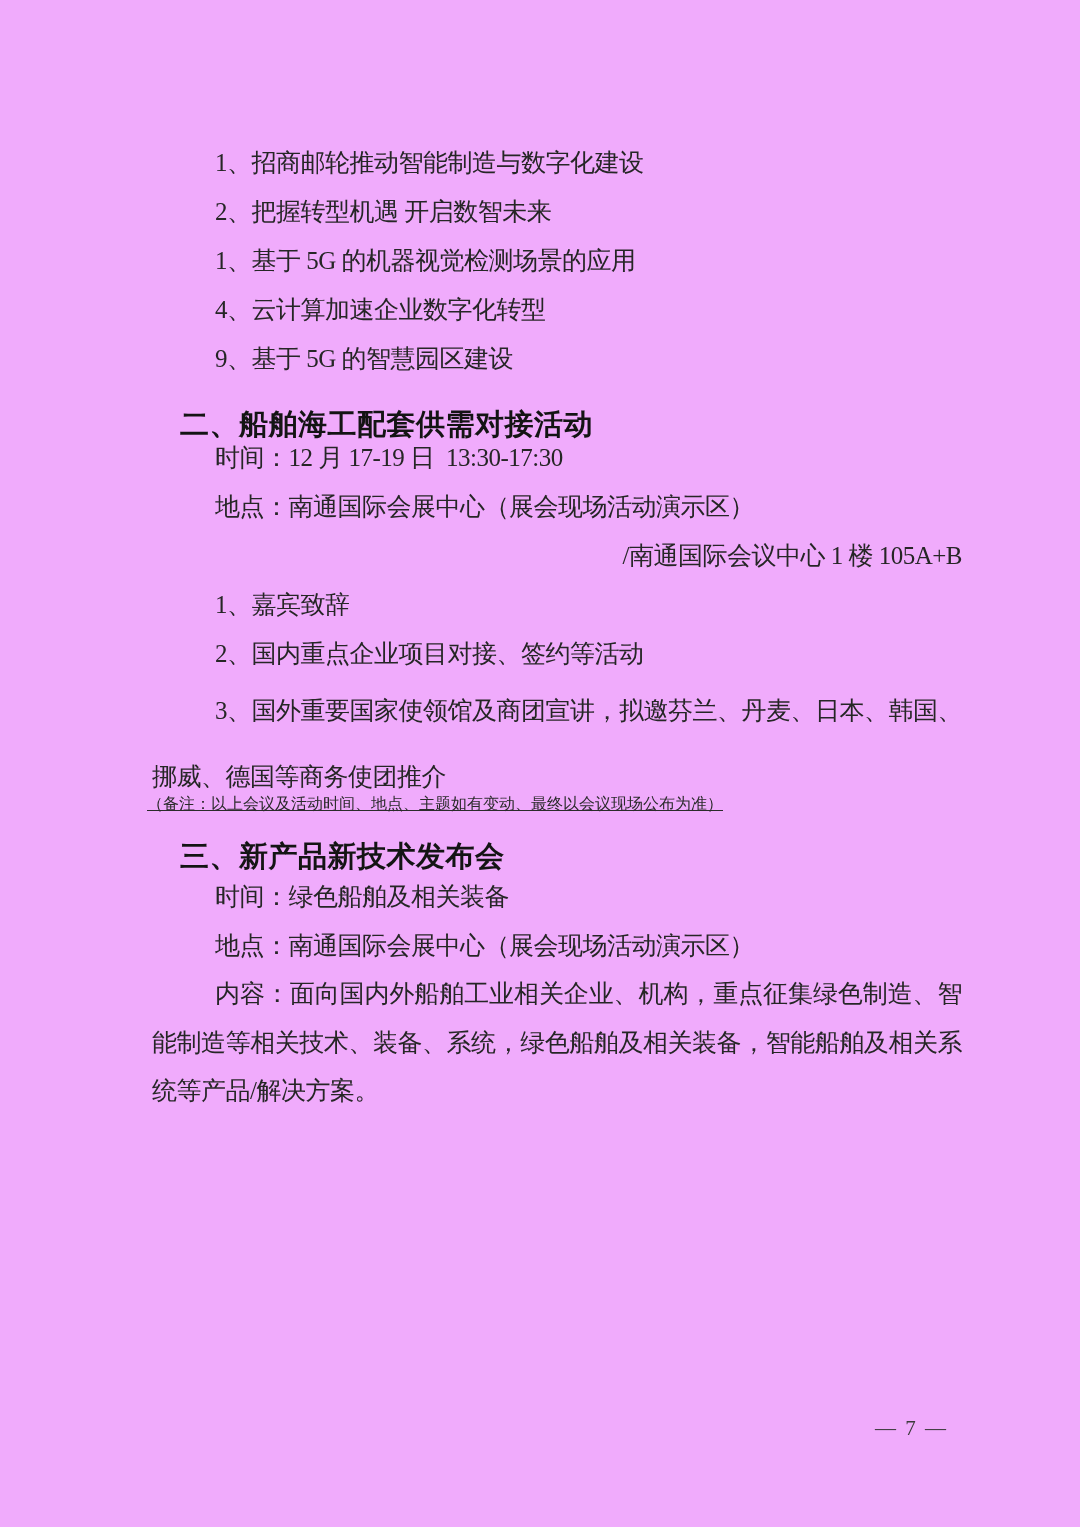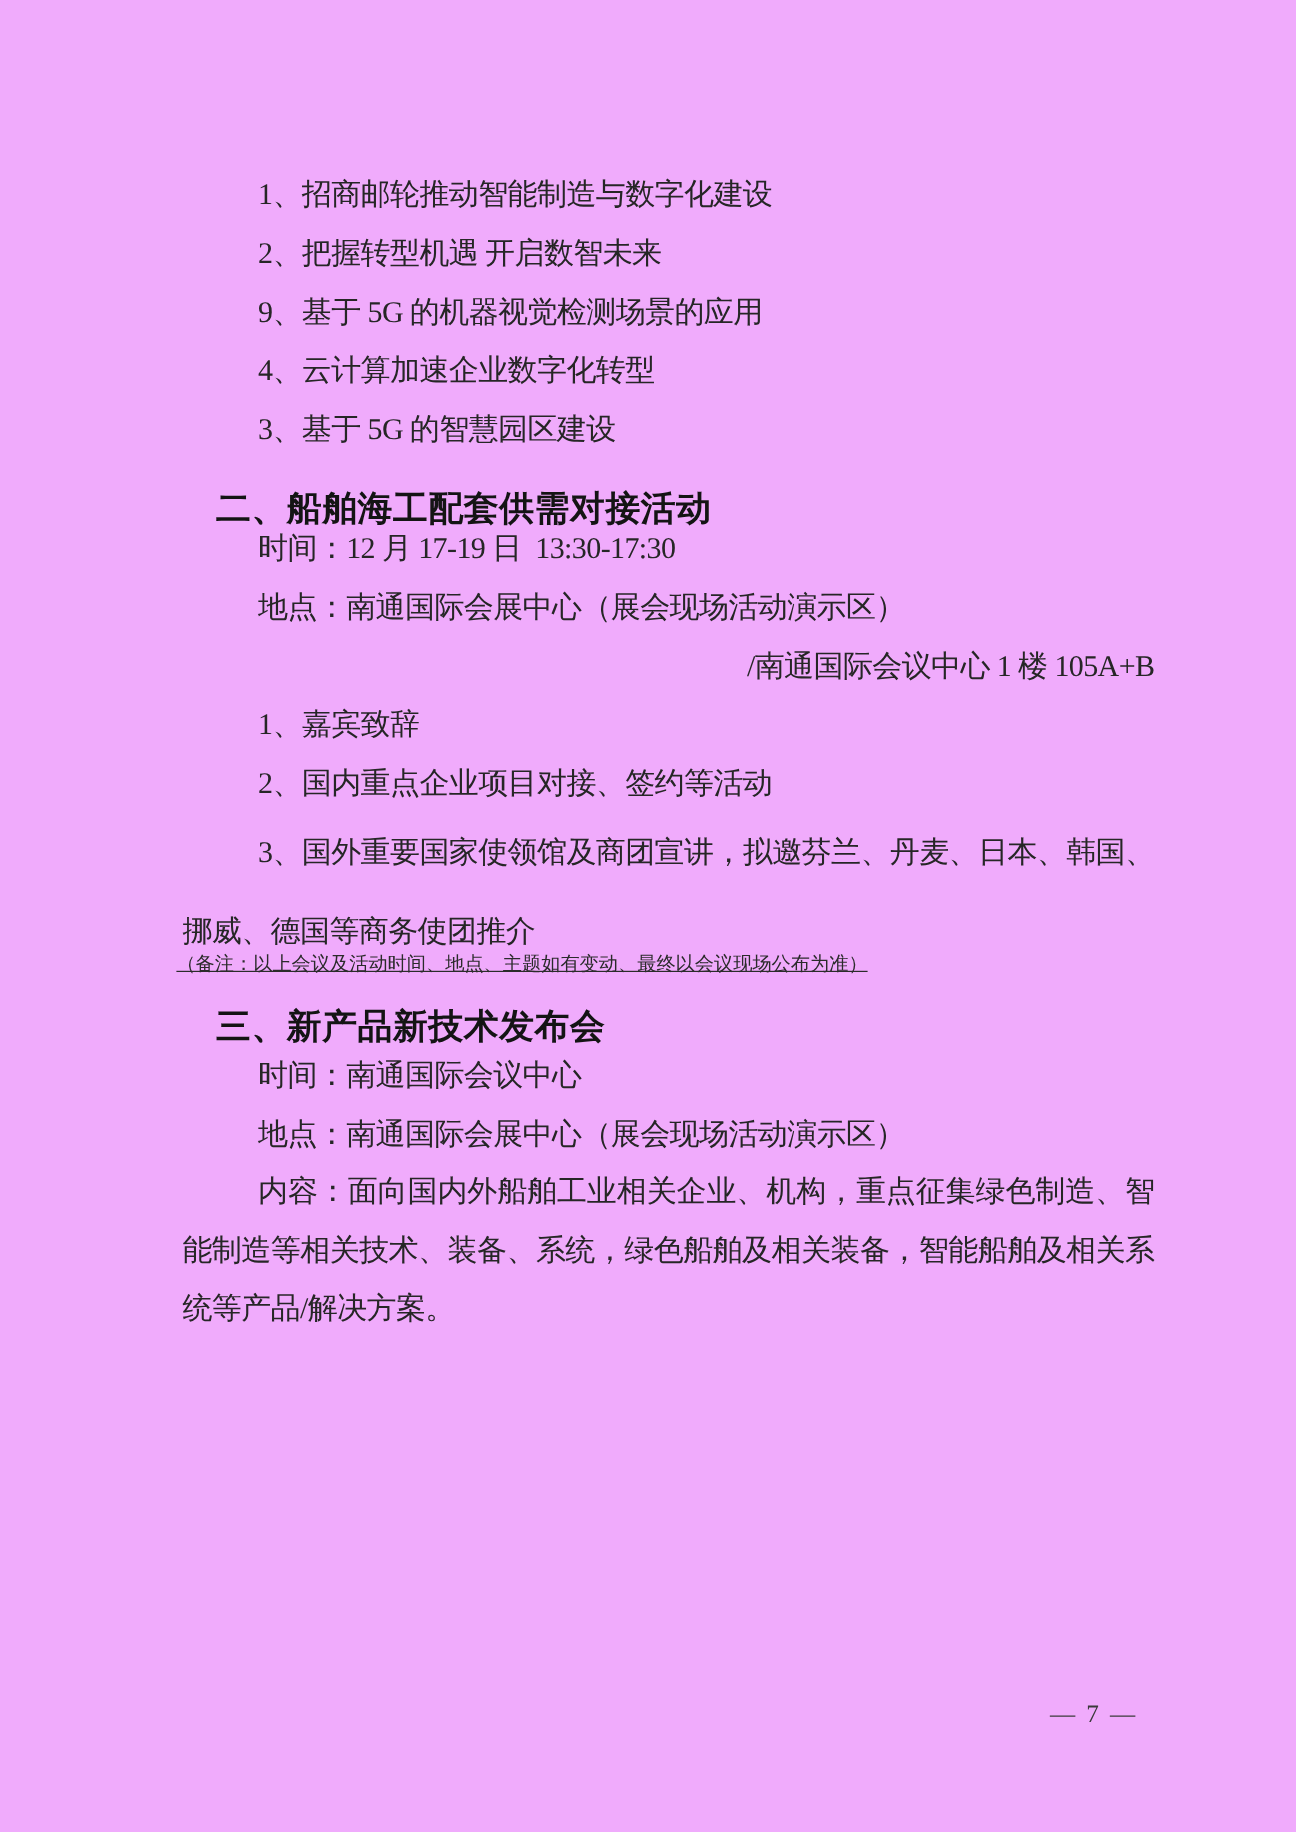--- a/index.html
+++ b/index.html
@@ -85,23 +85,23 @@
   #pos-sec3     { top: 873px; }
 </style>
 </head>
 <body>
 
 <div class="page">
 
   <div class="block" id="pos-list-a">
     <p class="line indent">1、招商邮轮推动智能制造与数字化建设</p>
     <p class="line indent">2、把握转型机遇 开启数智未来</p>
-    <p class="line indent">9、基于 5G 的机器视觉检测场景的应用</p>
+    <p class="line indent">1、基于 5G 的机器视觉检测场景的应用</p>
     <p class="line indent">4、云计算加速企业数字化转型</p>
-    <p class="line indent">3、基于 5G 的智慧园区建设</p>
+    <p class="line indent">9、基于 5G 的智慧园区建设</p>
   </div>
 
   <div class="block" id="pos-h2">
     <h2 class="heading">二、船舶海工配套供需对接活动</h2>
   </div>
 
   <div class="block" id="pos-sec2meta">
     <p class="line indent">时间：12 月 17-19 日  13:30-17:30</p>
     <p class="line indent">地点：南通国际会展中心（展会现场活动演示区）</p>
     <p class="line indent-deep line">/南通国际会议中心 1 楼 105A+B</p>
@@ -115,20 +115,20 @@
 
   <div class="block" id="pos-note">
     <p class="note">（备注：以上会议及活动时间、地点、主题如有变动、最终以会议现场公布为准）</p>
   </div>
 
   <div class="block" id="pos-h3">
     <h2 class="heading">三、新产品新技术发布会</h2>
   </div>
 
   <div class="block sec3" id="pos-sec3">
-    <p class="line indent">时间：南通国际会议中心</p>
+    <p class="line indent">时间：绿色船舶及相关装备</p>
     <p class="line indent">地点：南通国际会展中心（展会现场活动演示区）</p>
     <p class="para">内容：面向国内外船舶工业相关企业、机构，重点征集绿色制造、智能制造等相关技术、装备、系统，绿色船舶及相关装备，智能船舶及相关系统等产品/解决方案。</p>
   </div>
 
   <div class="footer">— 7 —</div>
 
 </div>
 
 </body></html>

